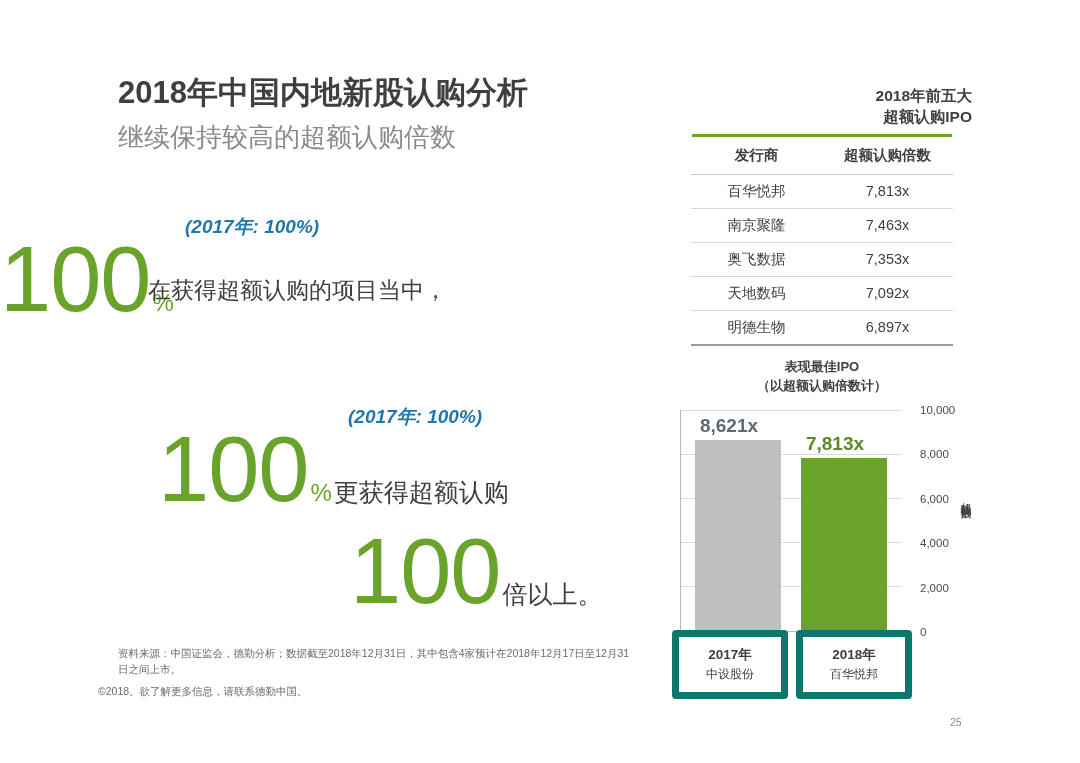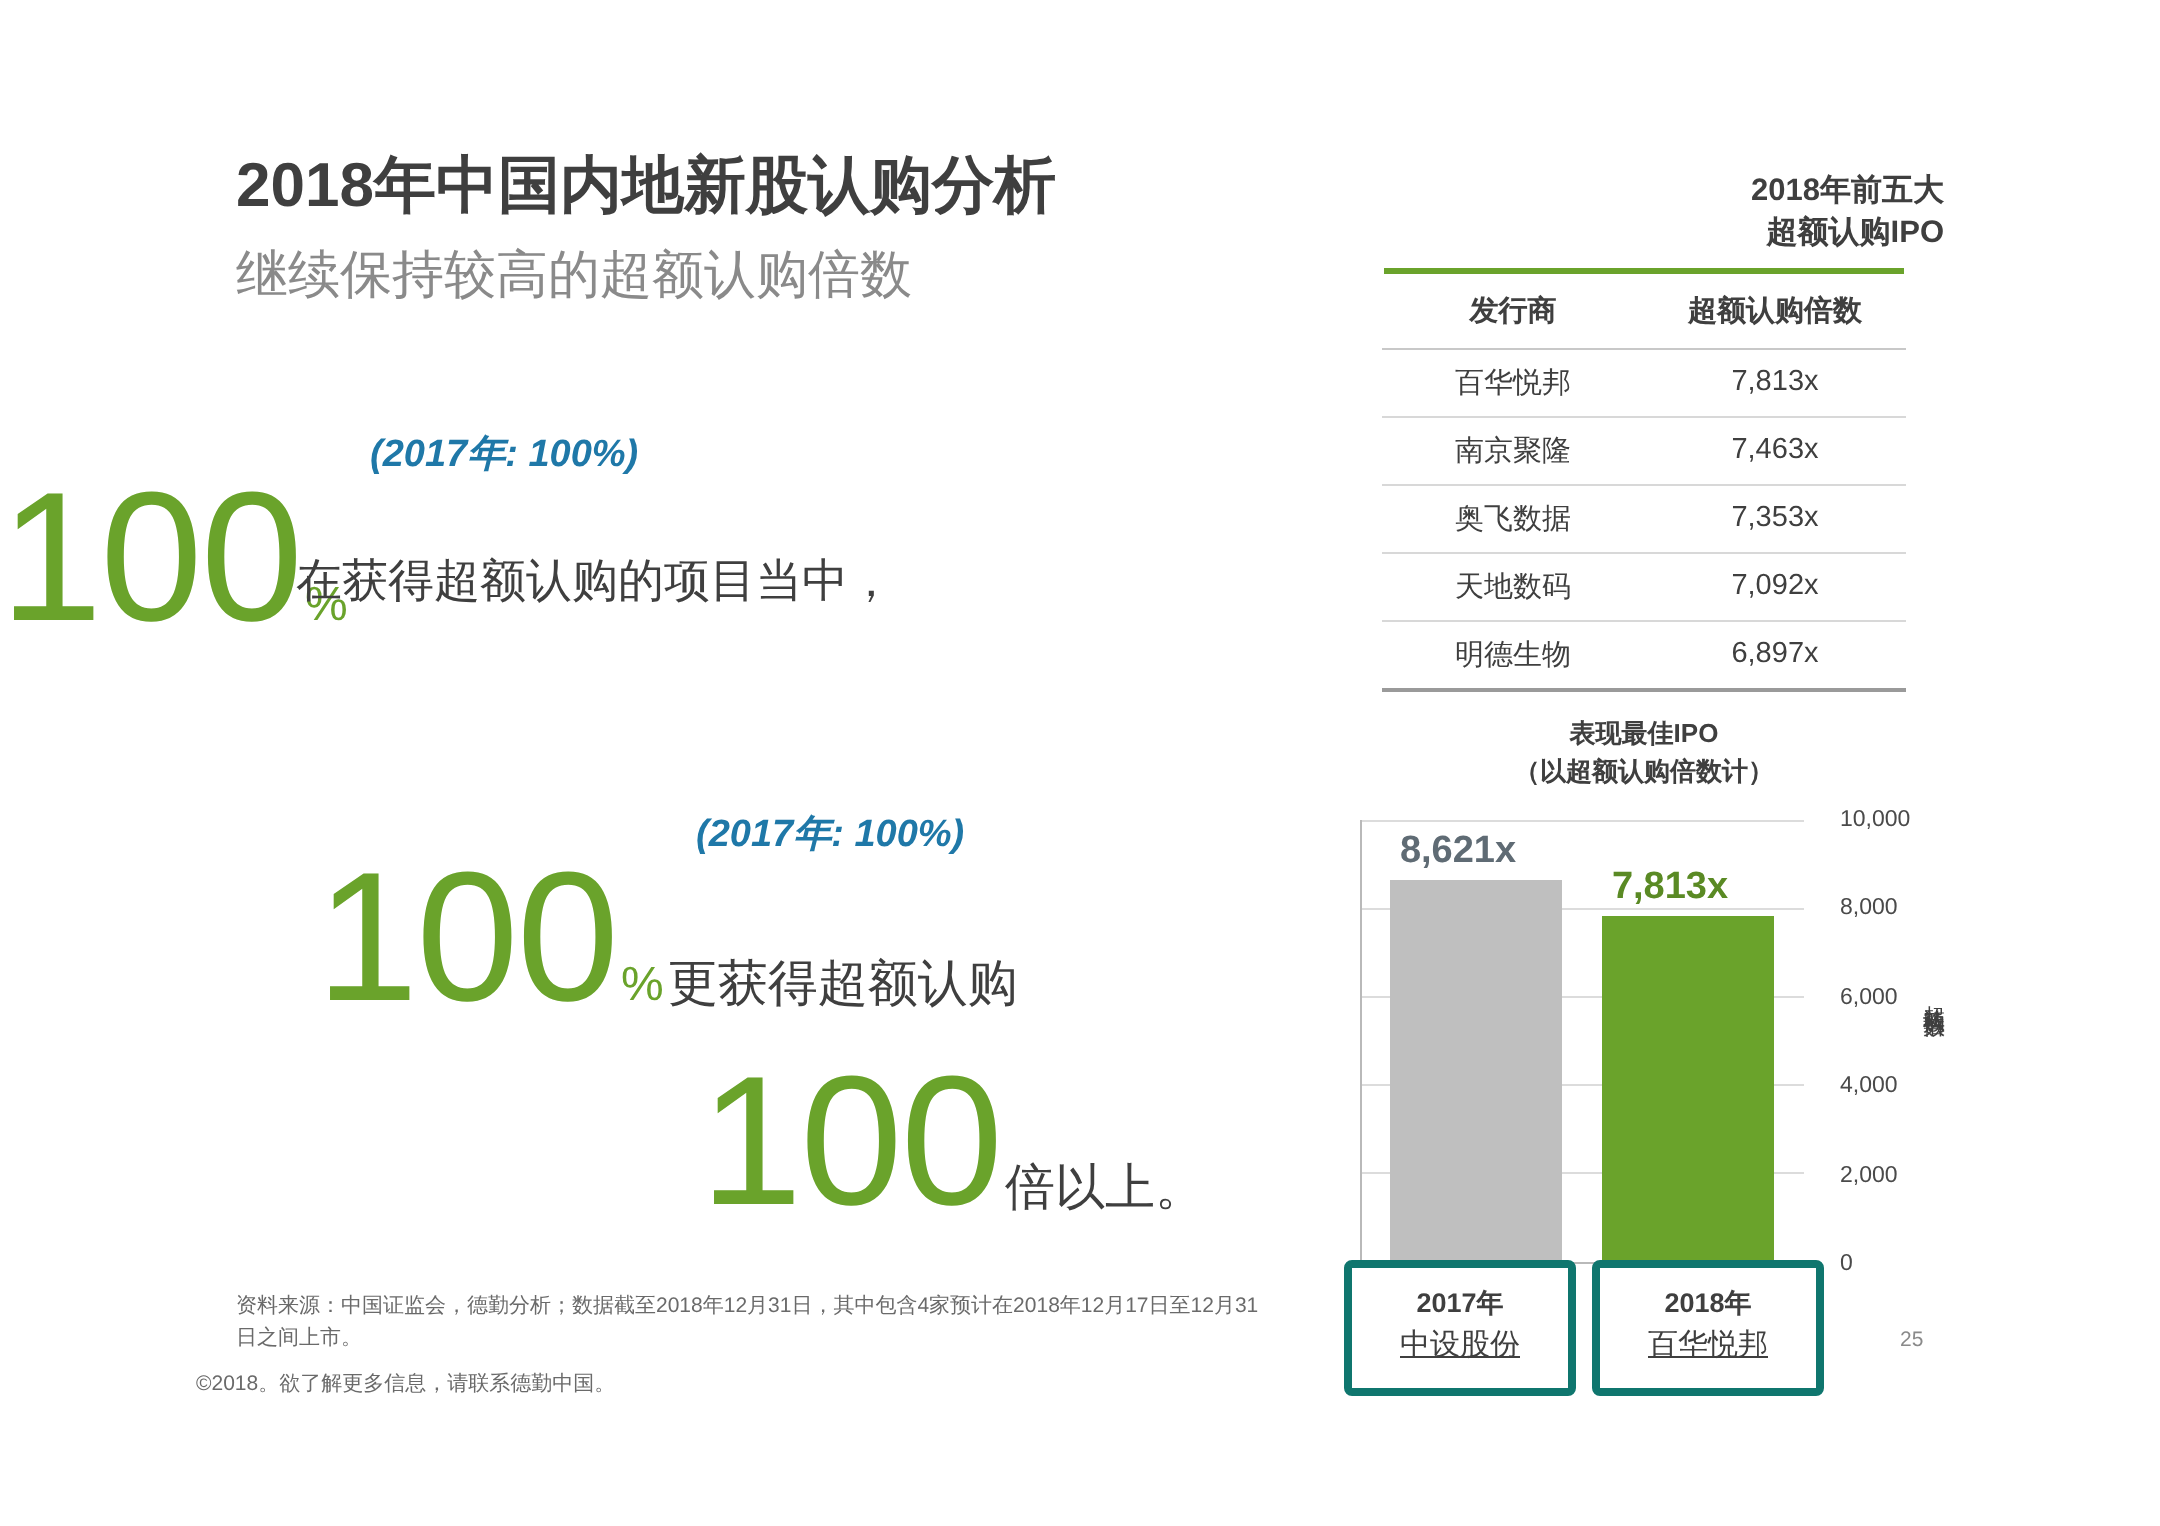--- a/index.html
+++ b/index.html
@@ -107,21 +107,21 @@
   .copyright {
     position: absolute;
     left: 98px;
     top: 685px;
     font-size: 10.5px;
     color: #6a6a6a;
   }
   .page-num {
     position: absolute;
     left: 950px;
-    top: 664px;
+    top: 716px;
     font-size: 10.5px;
     color: #8a8a8a;
   }
 
   
   .right {
     position: absolute;
     left: 672px;
     top: 86px;
     width: 300px;
@@ -240,30 +240,30 @@
   .xlabels {
     position: absolute;
     left: 672px;
     top: 630px;
     width: 240px;
     display: flex;
     gap: 8px;
   }
   .xbox {
     width: 108px;
-    border: 4px solid #0f766e;
+    border: 7px solid #0f766e;
     border-radius: 4px;
     text-align: center;
     padding: 8px 0 9px 0;
     font-size: 13.5px;
     font-weight: bold;
     color: #3f3f3f;
     line-height: 1.5;
   }
-  .xbox .sub { font-weight: normal; display: block; font-size: 15px; text-decoration: underline;}
+  .xbox .sub { font-weight: normal; display: block; font-size: 12px;}
 </style>
 </head>
 <body>
 
 <div class="slide">
 
   <div class="left">
     <div class="title-main">2018年中国内地新股认购分析</div>
     <div class="title-sub">继续保持较高的超额认购倍数</div>
   </div>

